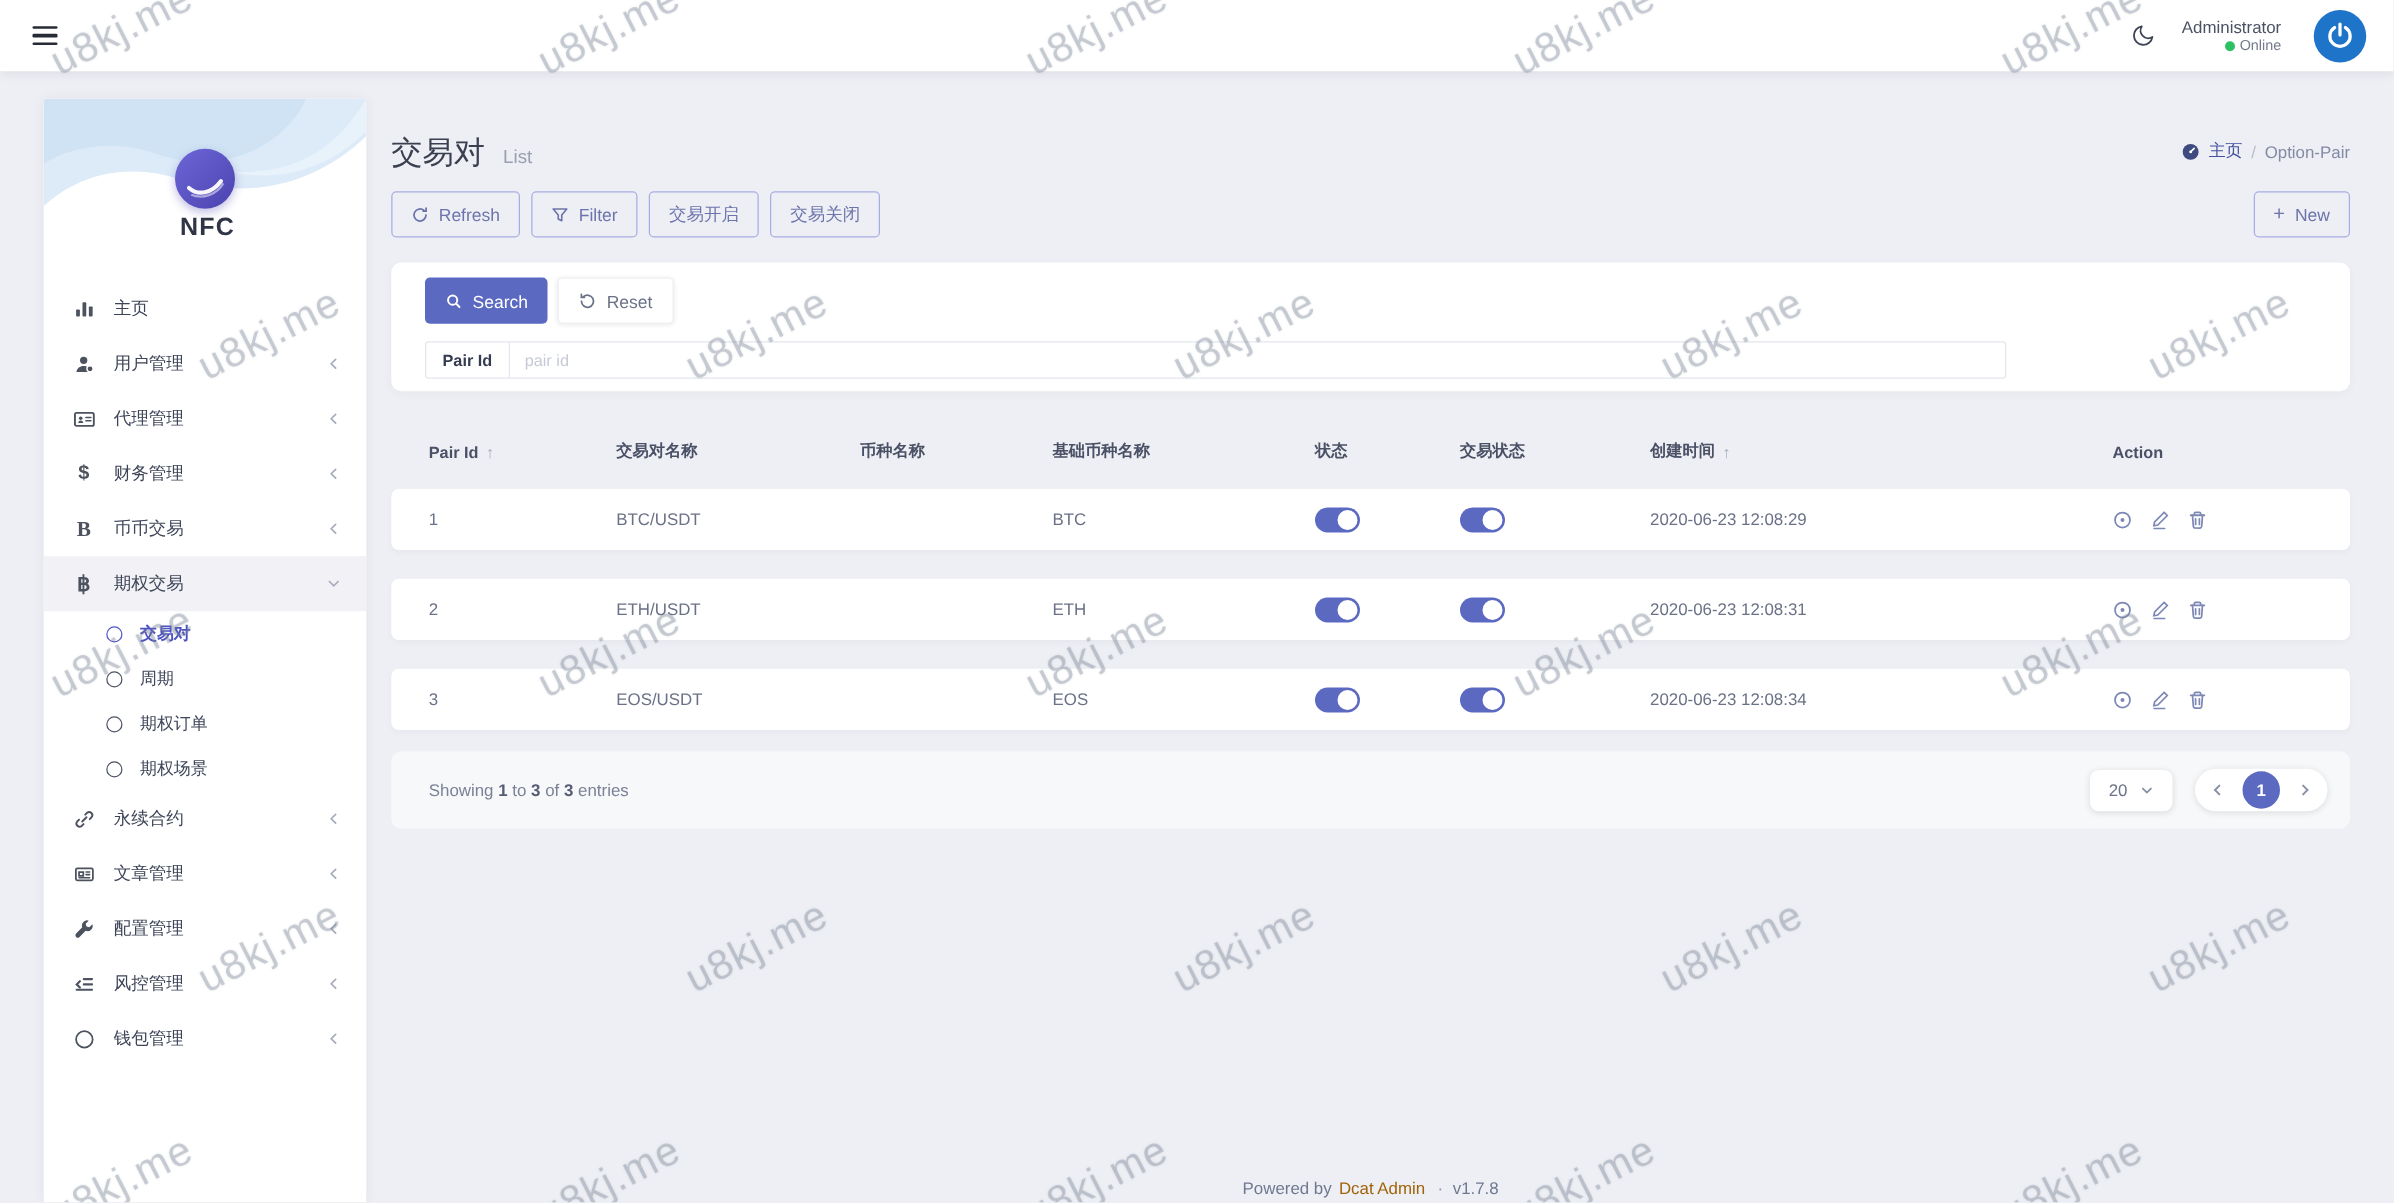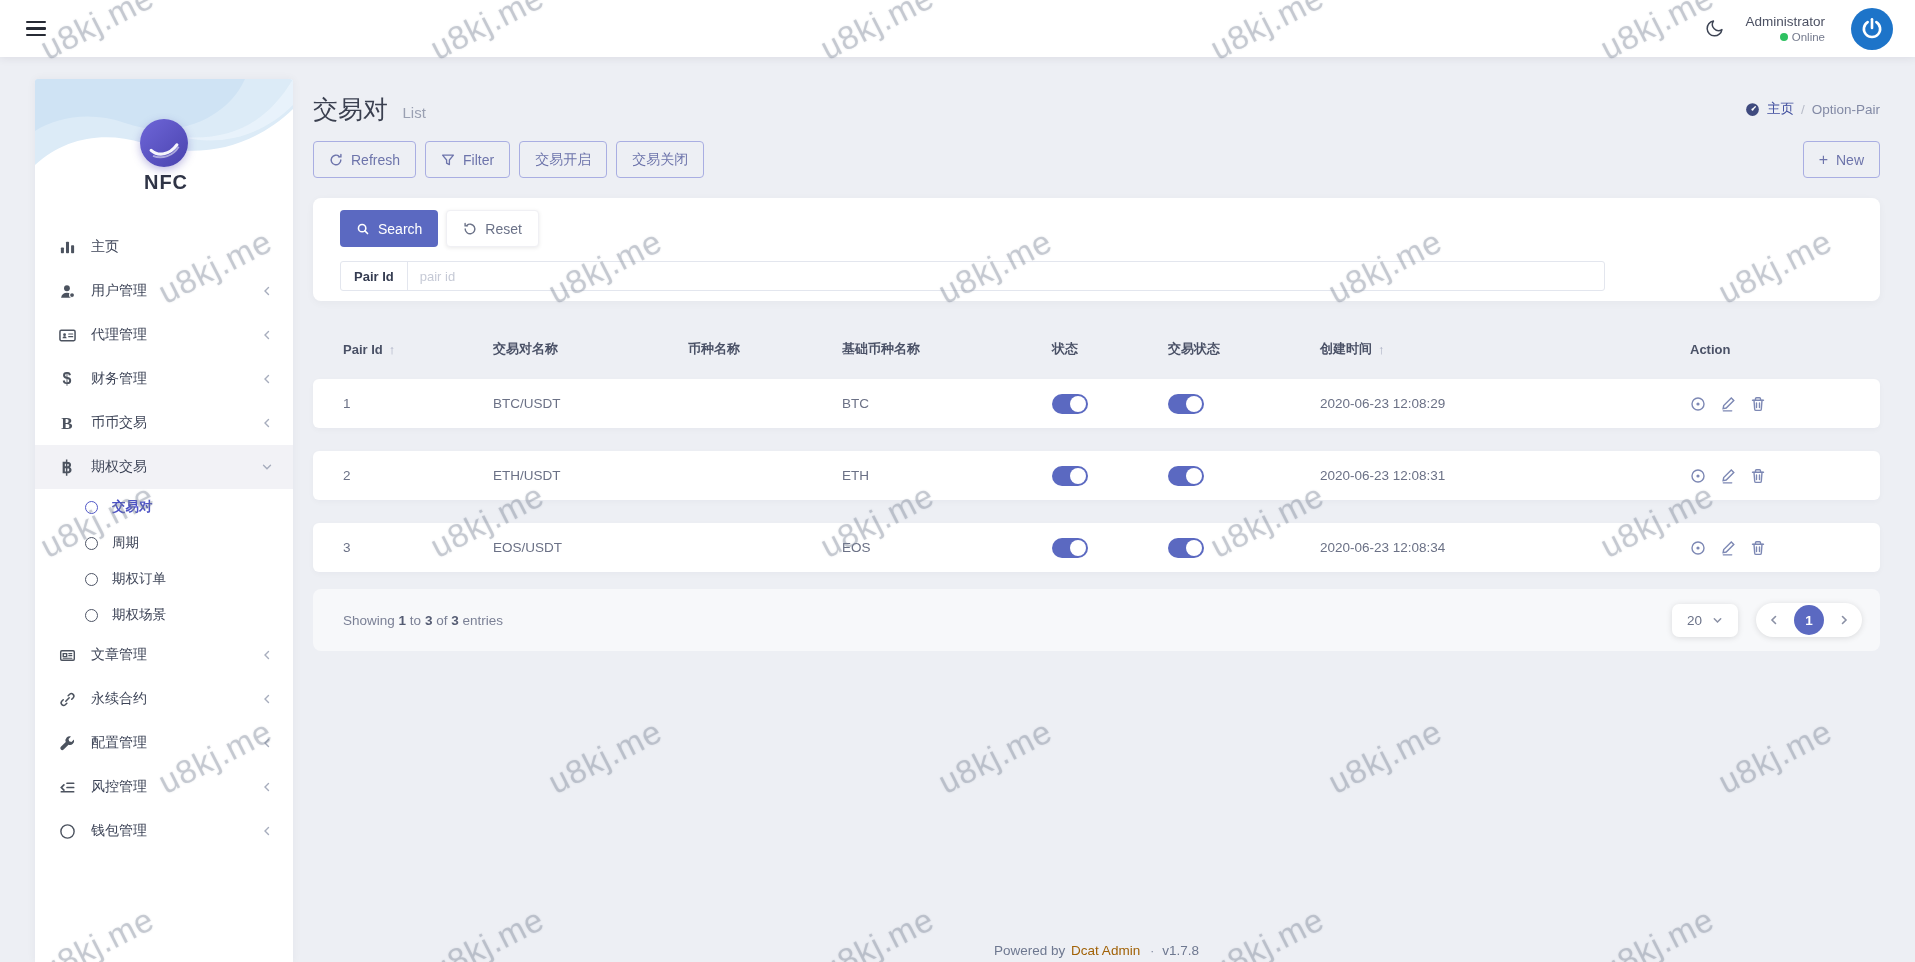--- a/index.html
+++ b/index.html
@@ -50,21 +50,21 @@
   .arrow{color:#a7adbd;display:inline-flex}
   .arrow svg{width:12px;height:12px}
   .submenu-item{height:36px;display:flex;align-items:center;padding-left:50px;cursor:pointer;font-size:13.5px;color:#3d4457}
   .sub-circle{width:13px;height:13px;border:1.5px solid #4e5566;border-radius:50%;flex:none}
   .submenu-item .mlabel{margin-left:14px}
   .submenu-item.active{color:#4b51c5;font-weight:bold}
   .submenu-item.active .sub-circle{border-color:#5158c7}
 
   
   .main{position:absolute;left:313px;top:79px;width:1567px;height:883px}
-  .page-head{margin-top:12px;height:36px;display:flex;align-items:center;justify-content:space-between}
+  .page-head{margin-top:24px;height:36px;display:flex;align-items:center;justify-content:space-between}
   .page-title{font-size:25px;color:#3b4050}
   .page-subtitle{font-size:15px;color:#9aa0b2;margin-left:10px}
   .breadcrumb{display:flex;align-items:center;font-size:13.5px;gap:7px}
   .bc-home-icon{color:#3f4a7e;display:inline-flex}
   .bc-home-icon svg{width:15px;height:15px}
   .bc-home{color:#42509f;cursor:pointer;text-decoration:none}
   .bc-sep{color:#b8bcc9}
   .bc-cur{color:#838aa5}
 
   .toolbar{margin-top:14px;display:flex;align-items:flex-end;justify-content:space-between}
@@ -289,42 +289,42 @@
         <div class="submenu-item">
           <span class="sub-circle"></span>
           <span class="mlabel">期权订单</span>
         </div>
         <div class="submenu-item">
           <span class="sub-circle"></span>
           <span class="mlabel">期权场景</span>
         </div>
         <div class="menu-item">
           <span class="micon">
+            <svg viewBox="0 0 18 18" fill="none" stroke="currentColor" stroke-width="1.6" stroke-linecap="round">
+              <path d="M7.2 10.8l3.6-3.6"></path>
+              <path d="M8.3 13l-1.6 1.6a2.7 2.7 0 0 1-3.8-3.8L4.5 9.2"></path>
+              <path d="M9.7 5l1.6-1.6a2.7 2.7 0 0 1 3.8 3.8L13.5 8.8"></path>
+            </svg>
+          </span>
+          <span class="mlabel">永续合约</span>
+          <span class="arrow">
+            <svg viewBox="0 0 12 12" fill="none" stroke="currentColor" stroke-width="1.4" stroke-linecap="round">
+              <path d="M7.5 2.5L4 6l3.5 3.5"></path>
+            </svg>
+          </span>
+        </div>
+        <div class="menu-item">
+          <span class="micon">
             <svg viewBox="0 0 18 18" fill="none" stroke="currentColor" stroke-width="1.5">
               <rect x="1.8" y="4" width="14.4" height="10" rx="1.2"></rect>
               <path d="M4.5 7h3.6v3.2H4.5z"></path>
               <path d="M10.4 7h3.1M10.4 9.2h3.1M4.5 11.9h9" stroke-linecap="round" stroke-width="1.3"></path>
             </svg>
           </span>
           <span class="mlabel">文章管理</span>
-          <span class="arrow">
-            <svg viewBox="0 0 12 12" fill="none" stroke="currentColor" stroke-width="1.4" stroke-linecap="round">
-              <path d="M7.5 2.5L4 6l3.5 3.5"></path>
-            </svg>
-          </span>
-        </div>
-        <div class="menu-item">
-          <span class="micon">
-            <svg viewBox="0 0 18 18" fill="none" stroke="currentColor" stroke-width="1.6" stroke-linecap="round">
-              <path d="M7.2 10.8l3.6-3.6"></path>
-              <path d="M8.3 13l-1.6 1.6a2.7 2.7 0 0 1-3.8-3.8L4.5 9.2"></path>
-              <path d="M9.7 5l1.6-1.6a2.7 2.7 0 0 1 3.8 3.8L13.5 8.8"></path>
-            </svg>
-          </span>
-          <span class="mlabel">永续合约</span>
           <span class="arrow">
             <svg viewBox="0 0 12 12" fill="none" stroke="currentColor" stroke-width="1.4" stroke-linecap="round">
               <path d="M7.5 2.5L4 6l3.5 3.5"></path>
             </svg>
           </span>
         </div>
         <div class="menu-item">
           <span class="micon">
             <svg viewBox="0 0 18 18" fill="currentColor">
               <path d="M15.8 4.7l-2.6 2.6-2.4-.7-.7-2.4 2.6-2.6a4.4 4.4 0 0 0-5.5 5.7L2 12.5a2 2 0 1 0 2.9 2.9l5.2-5.2a4.4 4.4 0 0 0 5.7-5.5z"></path>

